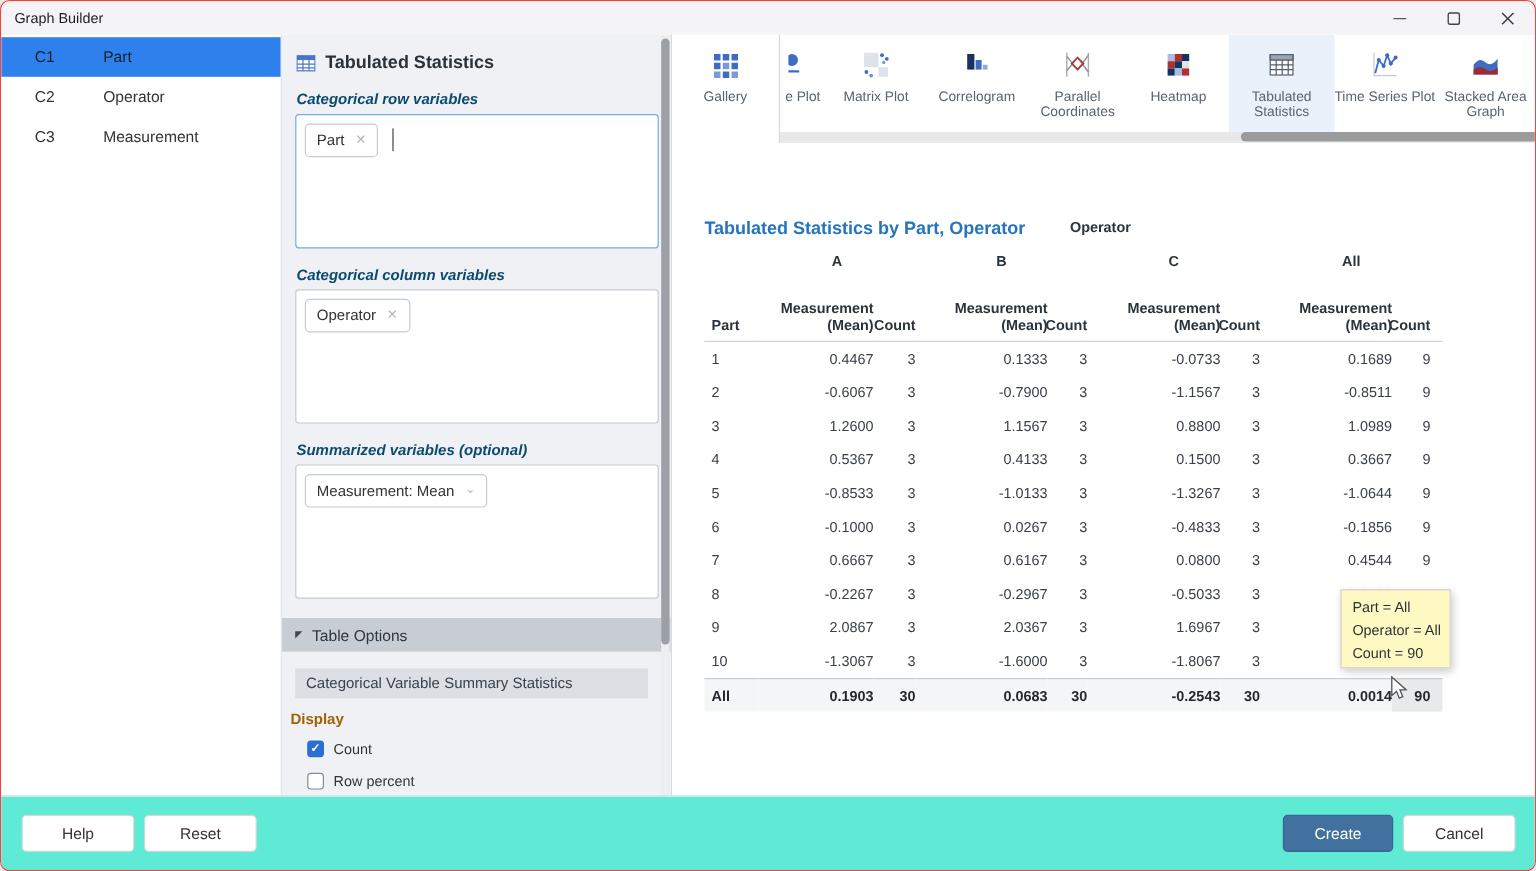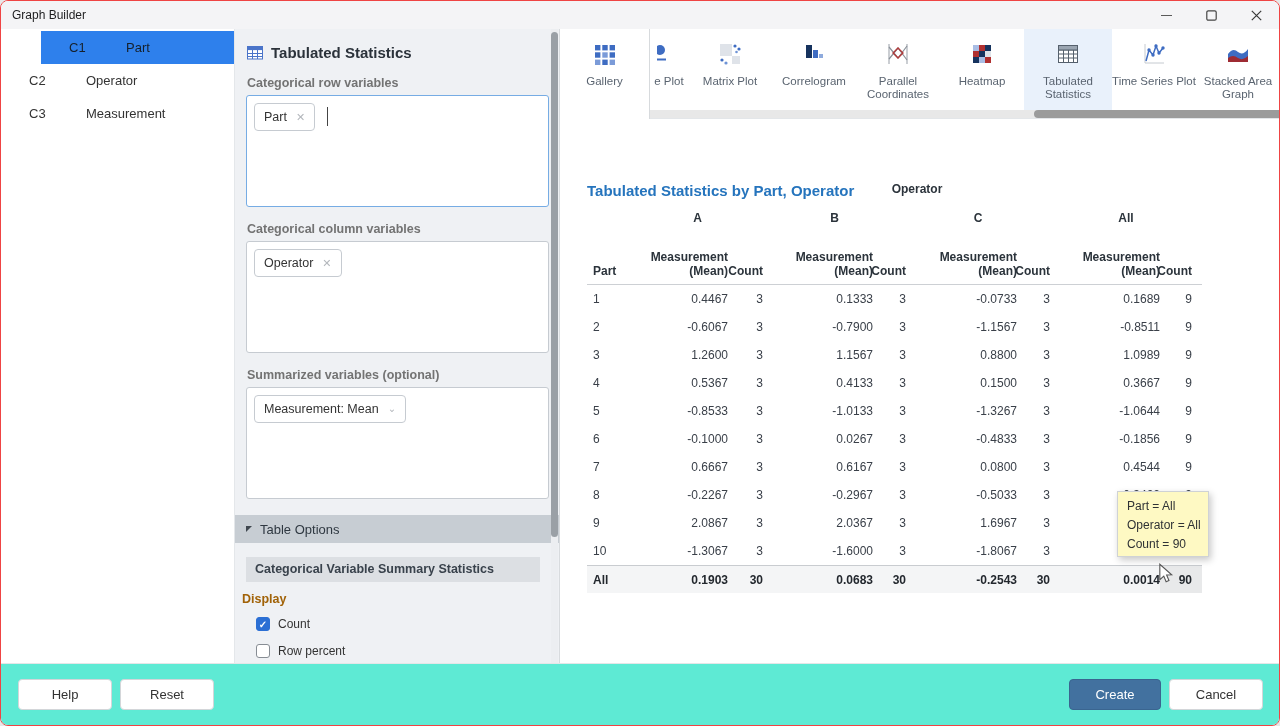--- a/index.html
+++ b/index.html
@@ -9,35 +9,35 @@
   
   .titlebar { position:absolute; left:0; top:0; width:100%; height:28px; background:#f4f4f6; }
   .titlebar .title { position:absolute; left:11px; top:0; line-height:28px; font-size:12px; color:#1d1d1f; }
   .win-btn { position:absolute; top:0; width:45px; height:28px; display:flex; align-items:center; justify-content:center; }
   .wb-min { right:90px; } .wb-max { right:45px; } .wb-close { right:0; }
 
   
   .sidebar { position:absolute; left:0; top:28px; width:233px; height:634px; background:#fff; padding-top:2px; }
   .side-row { height:33px; display:flex; align-items:center; font-size:13px; color:#333; cursor:default; }
   .side-row .cid { margin-left:28px; width:57px; }
-  .side-row.sel { background:#2e80ec; color:#16202c;margin-left:40px; }
+  .side-row.sel { background:#2e80ec; color:#16202c; }
 
   
   .panel { position:absolute; left:233px; top:28px; width:325px; height:634px; background:#eff1f4; border-left:1px solid #e4e7ea; overflow:hidden; }
   .panel-head { display:flex; align-items:center; gap:8px; margin:15px 0 0 12px; font-size:15px; font-weight:bold; color:#2b323a; }
-  .fld-label { margin:15px 0 5px 12px; font-size:12.5px; font-weight:bold; color:#737373; }
+  .fld-label { margin:15px 0 5px 12px; font-size:12.5px; font-weight:bold; color:#0c4a6e;font-style:italic; }
   .fld-box { margin:0 19px 0 11px; width:303px; height:112px; background:#fff; border:1px solid #c6cbd1; border-radius:3px; padding:7px; }
   .fld-box.focused { border-color:#76ace4; }
   .chip { display:inline-flex; align-items:center; gap:9px; padding:6px 9px; border:1px solid #c6cbd1; border-radius:4px; background:#fff; font-size:12.5px; color:#333; }
   .chip .x { color:#b3b7bc; font-size:11px; line-height:1; }
   .chip .dd { color:#b3b7bc; font-size:10px; line-height:1; }
   .caret { display:inline-block; width:1px; height:19px; background:#444; margin-left:7px; vertical-align:middle; }
   .opt-bar { margin-top:16px; height:28px; background:#c7cdd3; display:flex; align-items:center; gap:8px; padding-left:11px; font-size:13px; color:#2f3841; }
   .tri { width:0; height:0; border-top:6px solid #3f474f; border-right:6px solid transparent; }
-  .sec-bar { margin:14px 19px 0 11px; height:25px; line-height:25px; background:#dcdfe3; padding-left:9px; font-size:12.5px; font-weight:bold; color:#39424c; }
+  .sec-bar { margin:14px 19px 0 11px; height:25px; line-height:25px; background:#dcdfe3; padding-left:9px; font-size:12.5px; font-weight:normal; color:#39424c; }
   .disp-label { margin:10px 0 4px 7px; font-size:12.5px; font-weight:bold; color:#a16207; }
   .cb-row { display:flex; align-items:center; gap:8px; margin-left:21px; height:27px; font-size:12px; color:#333; }
   .cb { width:14px; height:14px; border-radius:3px; background:#fff; border:1px solid #878d94; }
   .cb.on { background:#2b6fd4; border-color:#2b6fd4; color:#fff; font-size:10px; line-height:14px; text-align:center; font-weight:bold; }
   .panel-sb { position:absolute; right:1px; top:0; width:7px; height:634px; background:#eceef1; }
   .panel-sb .thumb { position:absolute; left:0; top:3px; width:7px; height:505px; background:#9aa0a6; border-radius:4px; }
 
   
   .main { position:absolute; left:558px; top:28px; width:722px; height:634px; background:#fff; border-left:1px solid #d8dbde; }
 

